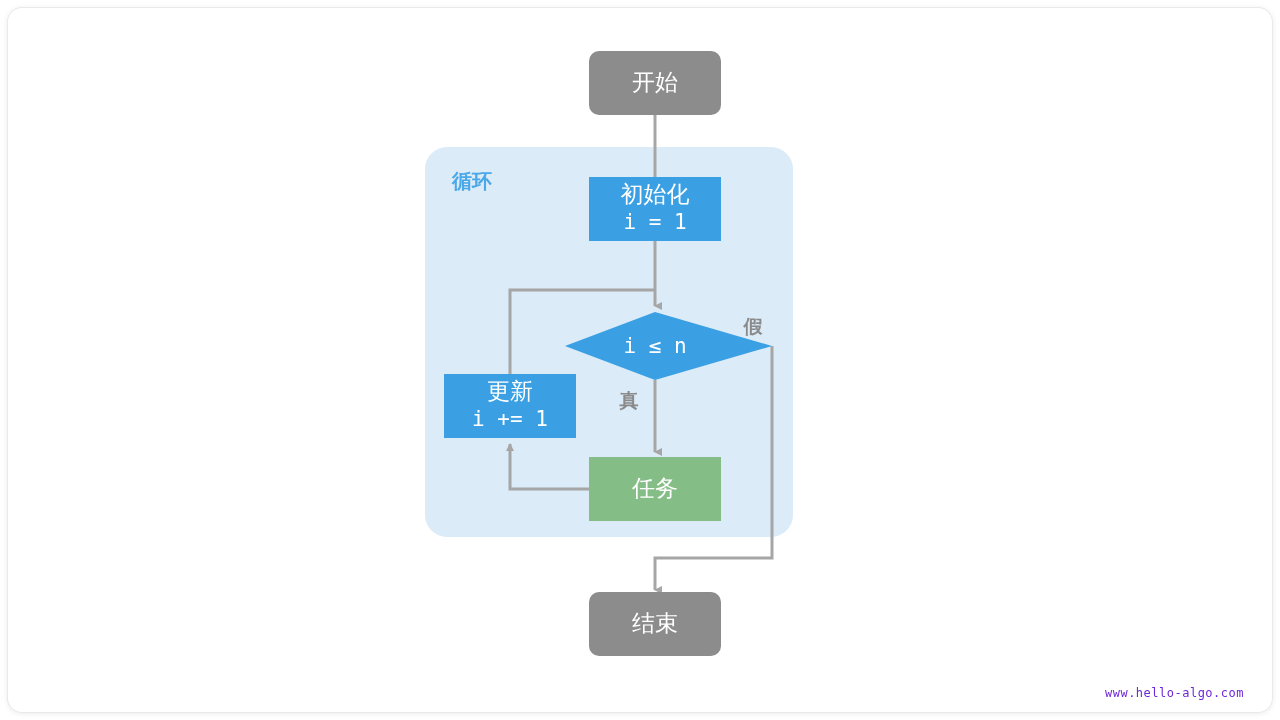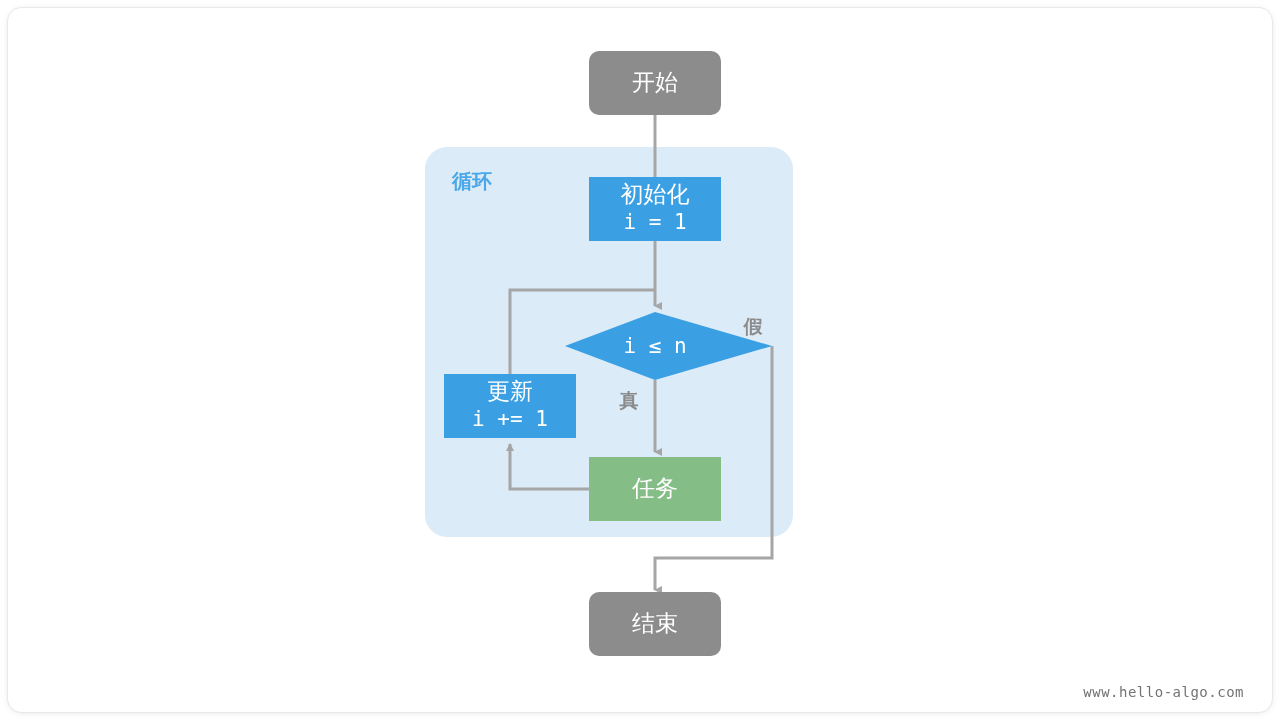--- a/index.html
+++ b/index.html
@@ -59,23 +59,23 @@
     font-weight: bold;
     fill: #8a8a8a;
     text-anchor: middle;
     dominant-baseline: middle;
   }
   .watermark {
     position: absolute;
     right: 36px;
     bottom: 20px;
     font-family: "DejaVu Sans Mono", "Liberation Mono", monospace;
-    font-size: 14px;
+    font-size: 12px;
     letter-spacing: 0.5px;
-    color: #737373;
+    color: #6d28d9;
     user-select: none;
   }
 </style>
 </head>
 <body>
 
 <div id="stage">
 
   <div class="page-card"></div>
 

